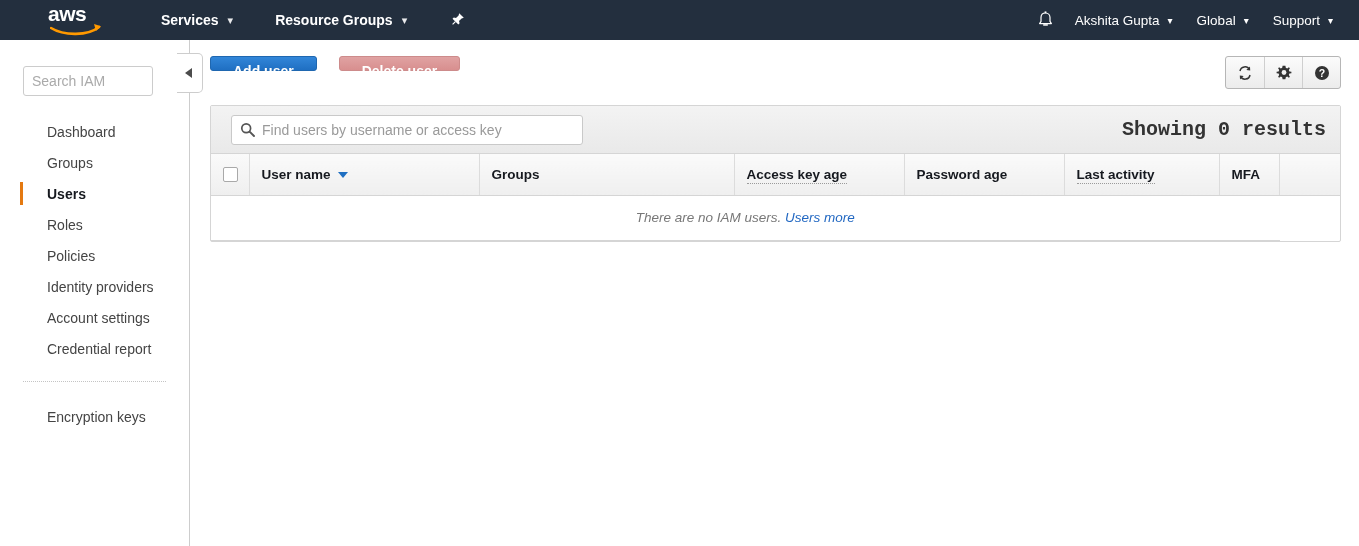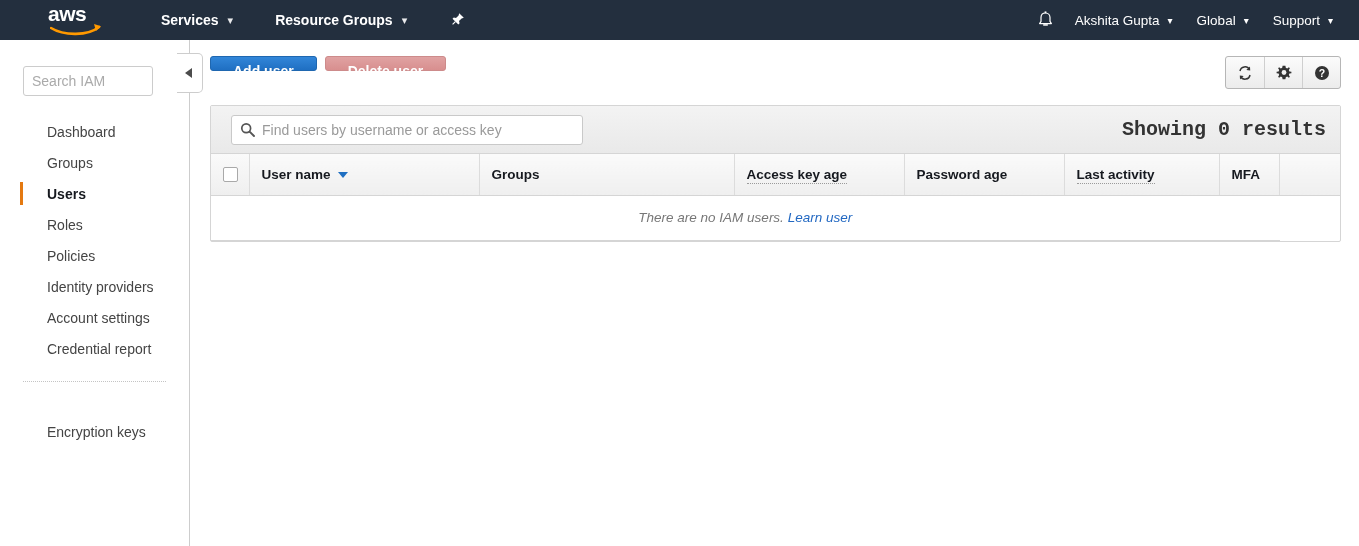--- a/index.html
+++ b/index.html
@@ -125,21 +125,21 @@
     position: absolute;
     left: 20px; top: 4px;
     width: 3px; height: 23px;
     background: #e47911;
   }
   #sidebar-divider {
     margin: 17px 23px 0 23px;
     border-top: 1px dotted #c4c4c4;
     height: 0;
   }
-  #encryption-group { margin-top: 34px; }
+  #encryption-group { margin-top: 19px; }
 
   #sidebar-collapse {
     position: absolute;
     left: 177px;
     top: 13px;
     width: 26px;
     height: 40px;
     background: #ffffff;
     border: 1px solid #cdcdcd;
     border-left: none;
@@ -187,21 +187,21 @@
   }
   #add-user-button {
     background: #2579ce;
     border-color: #1f67b0;
     background-image: linear-gradient(to bottom, #3286d9, #1f6fc2);
   }
   #delete-user-button {
     background: #dd9a9a;
     border-color: #cd8b8b;
     background-image: linear-gradient(to bottom, #e0a2a2, #d88f8f);
-    margin-left: 8px;
+    margin-left: 22px;
     cursor: default;
   }
 
   #icon-group {
     position: absolute;
     right: 0;
     top: 0;
     display: flex;
     border: 1px solid #b6b6b6;
     border-radius: 3px;
@@ -496,20 +496,20 @@
               <th><span class="th-label">Password age</span></th>
               <th><span class="th-label hint">Last activity</span></th>
               <th><span class="th-label">MFA</span></th>
               <th></th>
             </tr>
         </thead>
         <tbody id="users-table-body">
           <tr id="empty-row">
             <td colspan="7">
               <span>There are no IAM users.</span>
-              <a href="#">Learn user</a>
+              <a href="#">Users more</a>
             </td>
           </tr>
         </tbody>
       </table>
     </div>
   </div>
 </div>
 
 </body></html>

